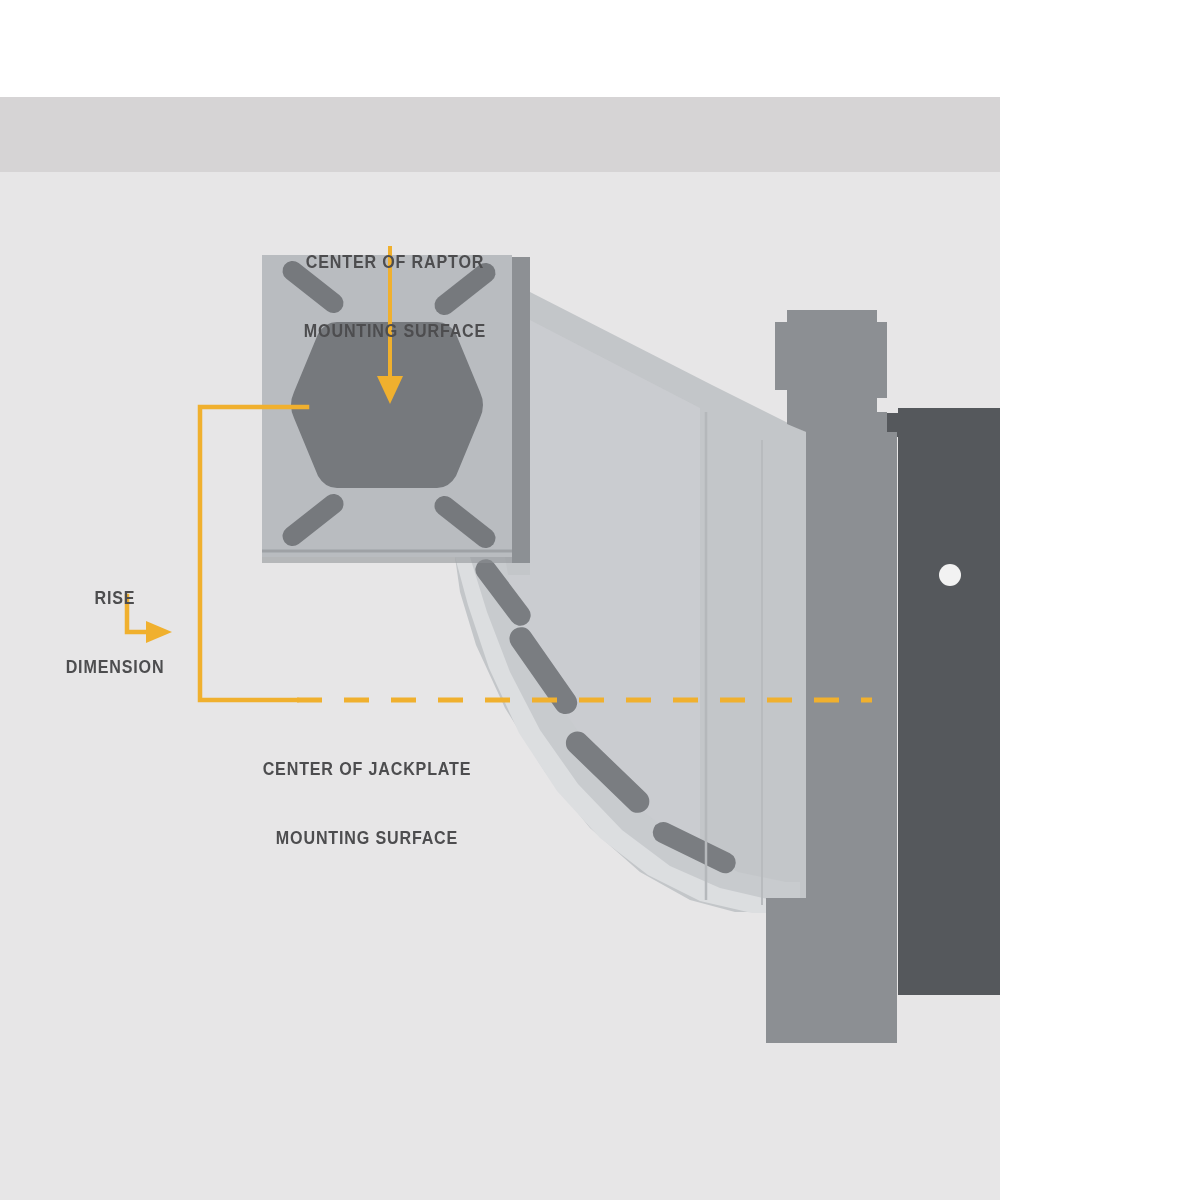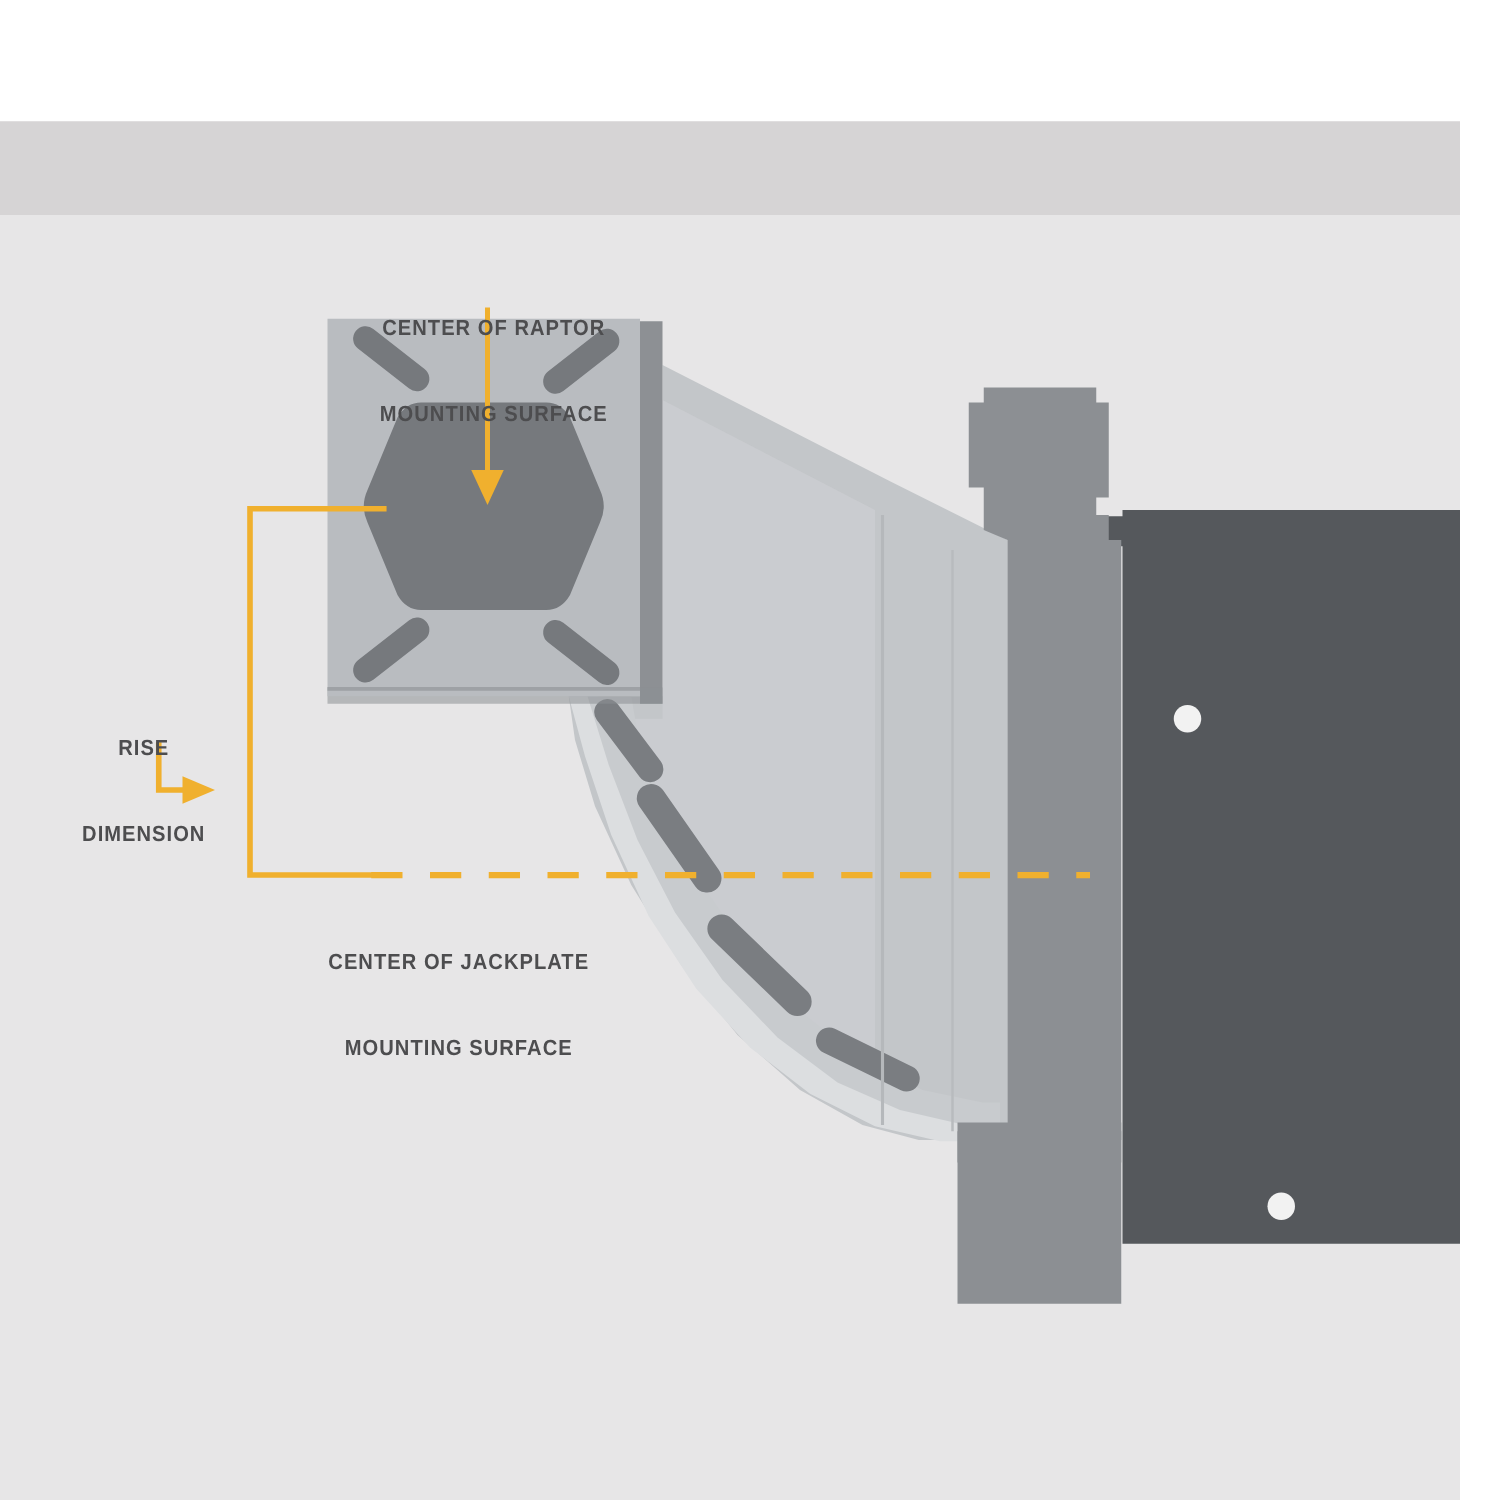--- a/index.html
+++ b/index.html
@@ -6,21 +6,21 @@
   html, body {
     margin: 0;
     padding: 0;
     background: #ffffff;
   }
   body {
     font-family: "Liberation Sans", "DejaVu Sans", sans-serif;
   }
   #stage {
     position: relative;
-    width: 1168px;
+    width: 1000px;
     height: 1200px;
     overflow: hidden;
     background: #ffffff;
   }
   #band-white {
     position: absolute;
     left: 0; top: 0;
     width: 1200px; height: 97px;
     background: #ffffff;
   }

